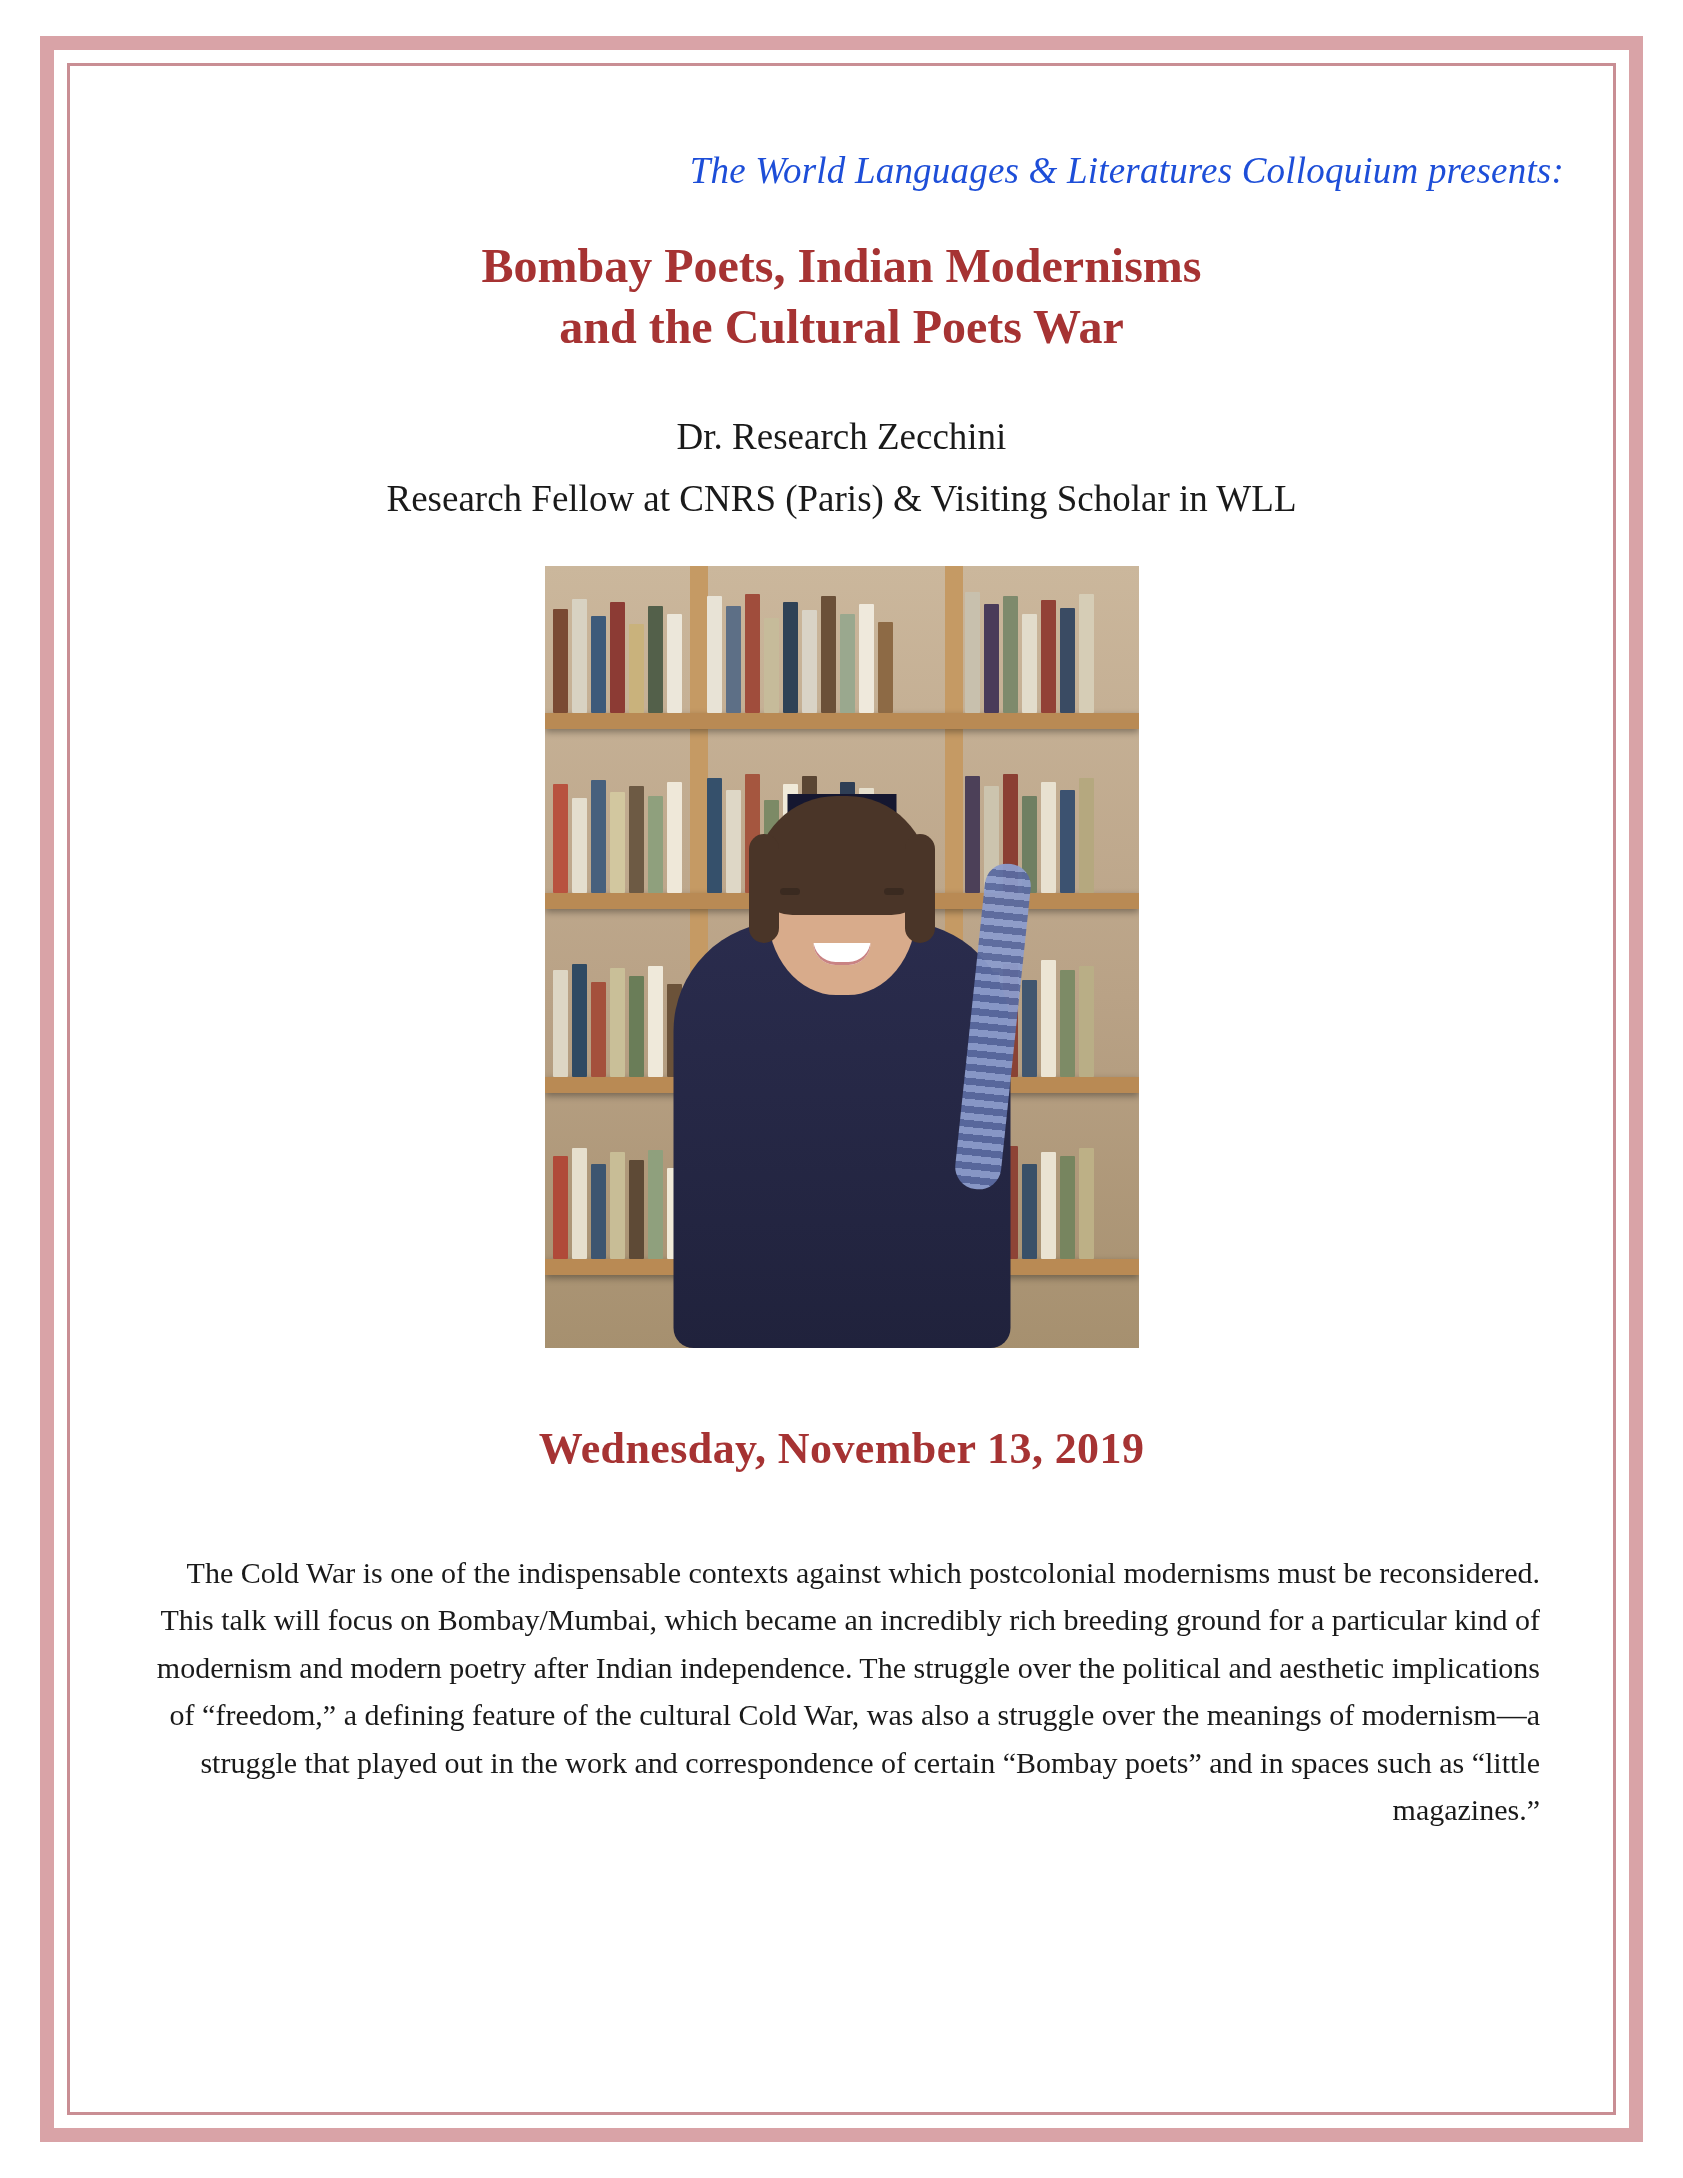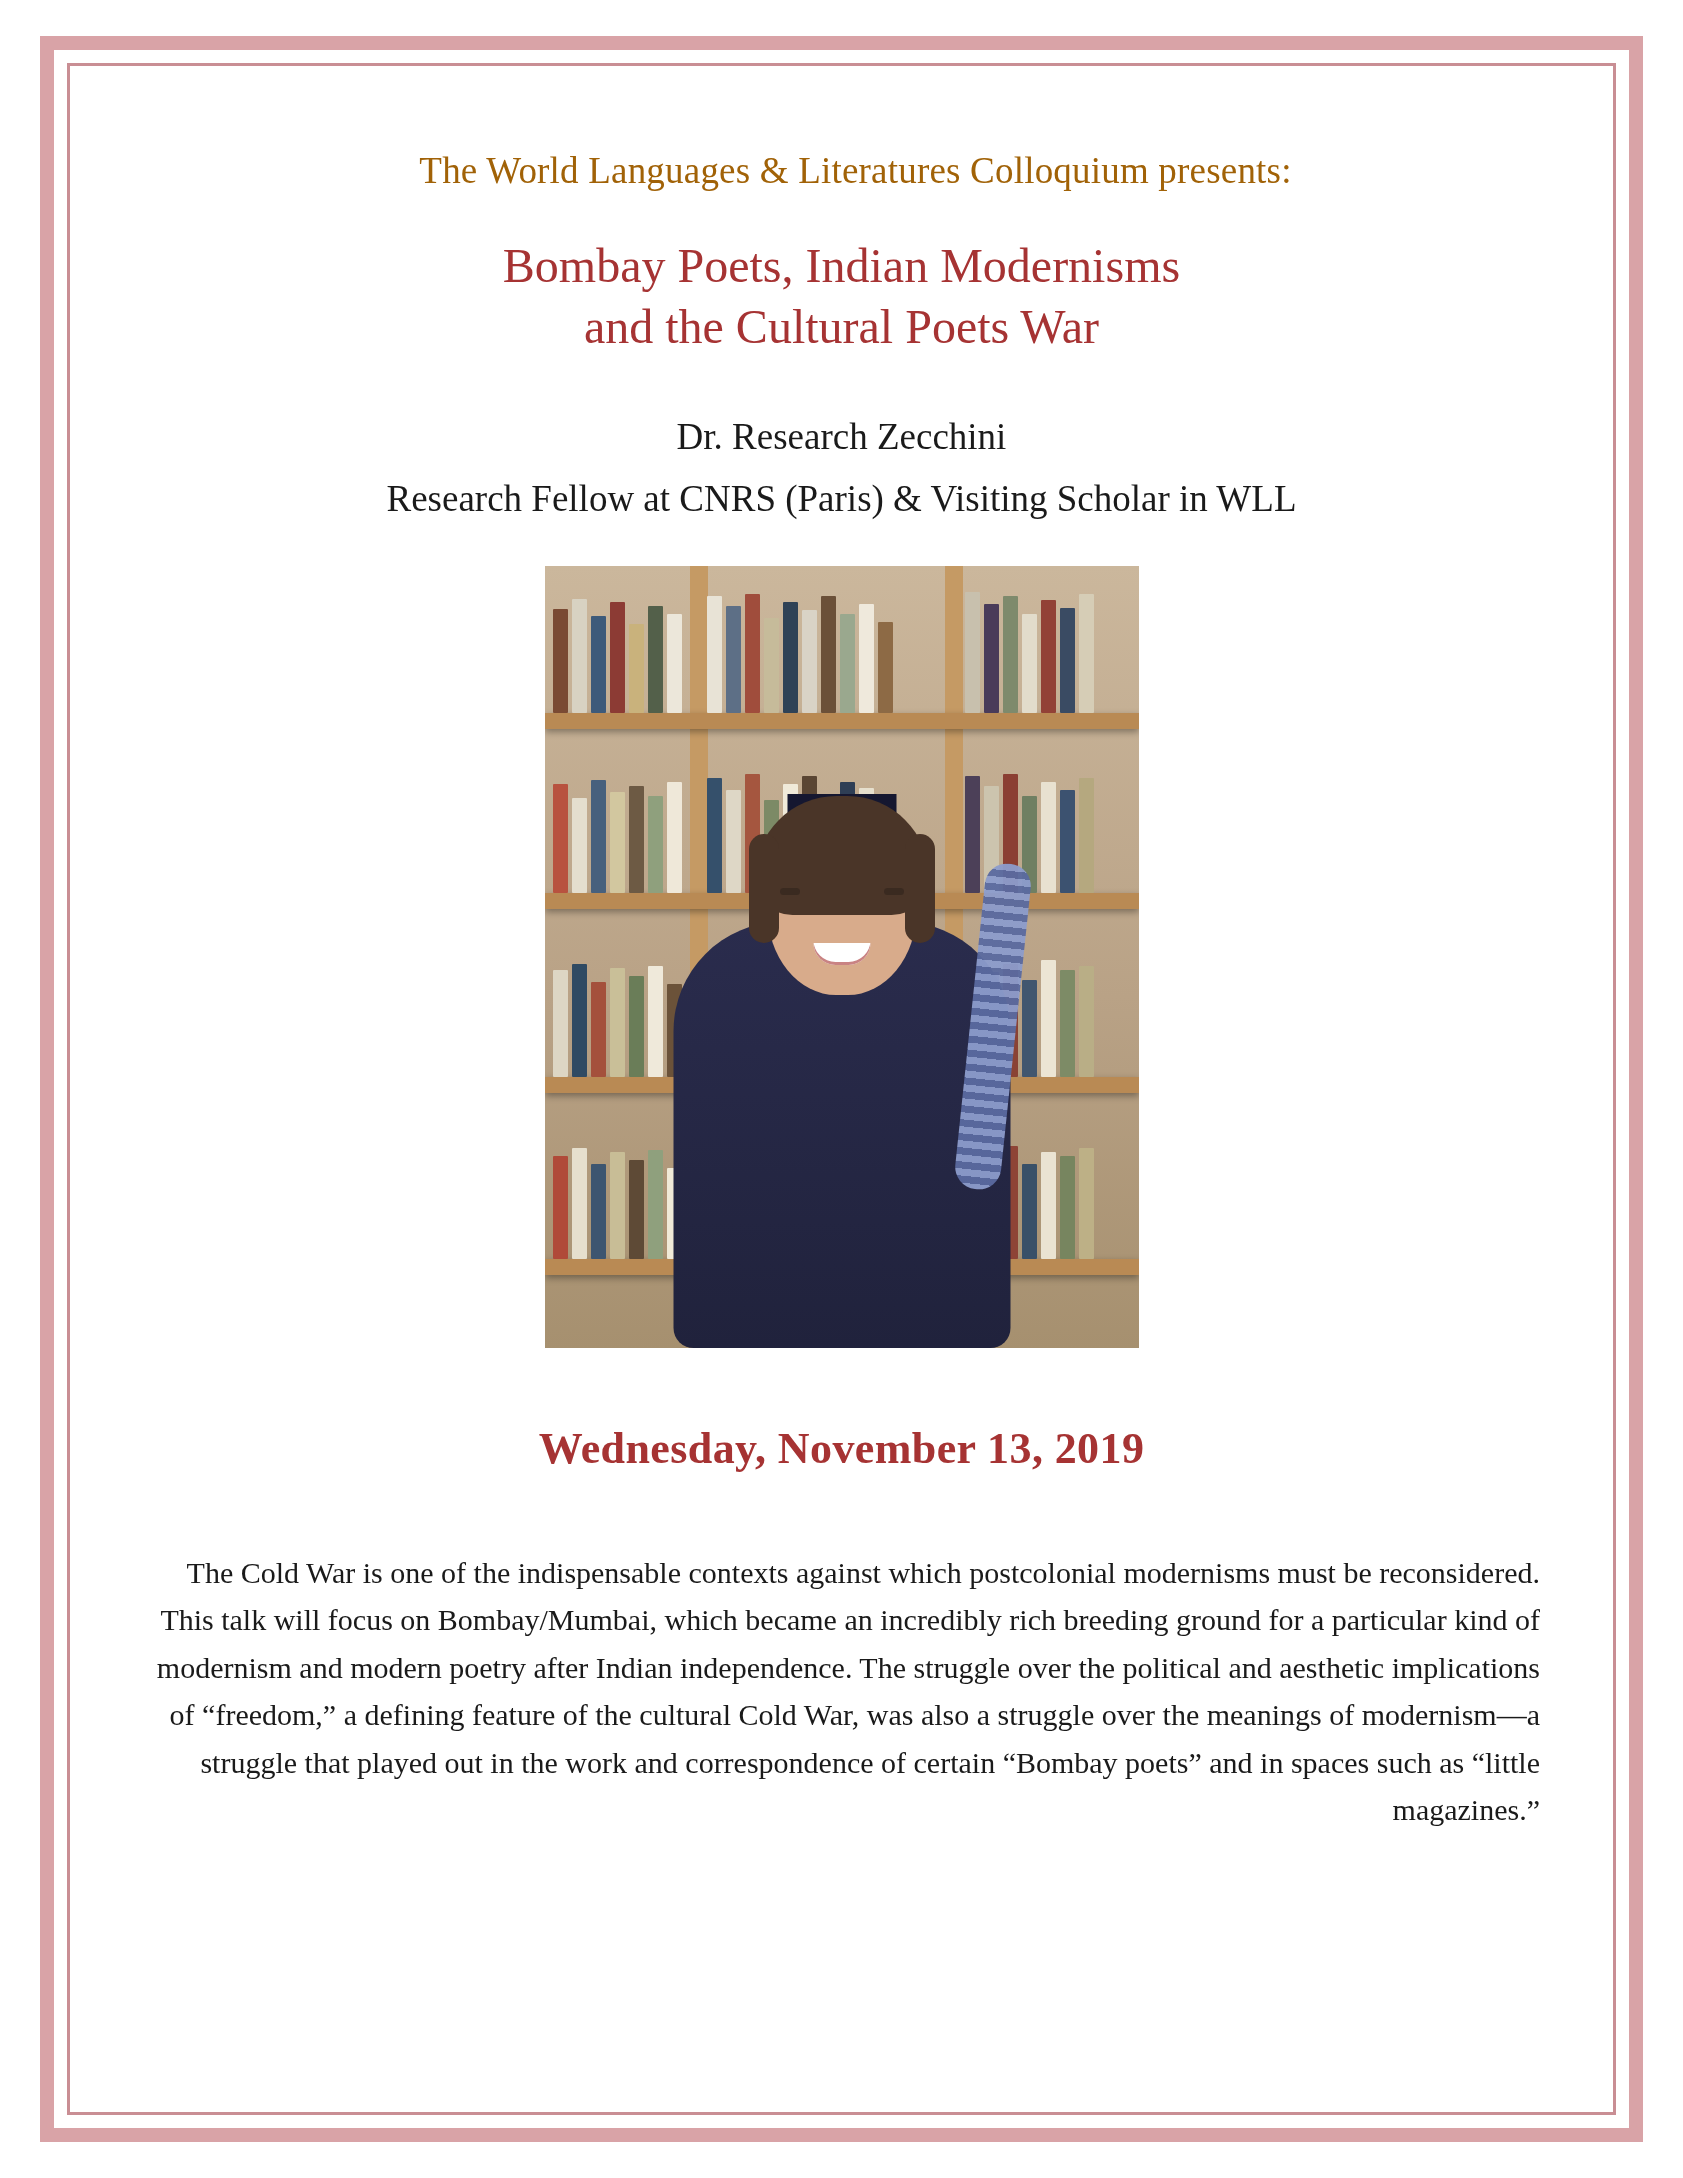--- a/index.html
+++ b/index.html
@@ -49,29 +49,30 @@
     top: 149px;
     right: 119px;
     bottom: 109px;
     box-sizing: border-box;
     text-align: center;
   }
 
   .presents {
     font-size: 37px;
     letter-spacing: 0.2px;
-    text-align: center;
+    text-align: right;
     margin-left: 28px;
     margin-bottom: 44px;
-    color: #a16207;
+    color: #1d4ed8;
+    font-style: italic;
   }
 
   .talk-title {
     font-size: 48px;
-    font-weight: normal;
+    font-weight: bold;
     color: #a63333;
     line-height: 1.27;
     margin-bottom: 53px;
   }
   .talk-title .line2 { display: block; }
 
   .speaker {
     font-size: 37px;
     line-height: 1.42;
     margin-bottom: 10px;

